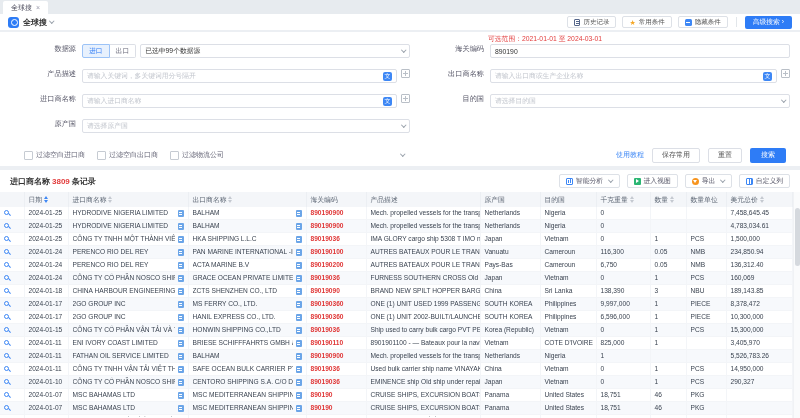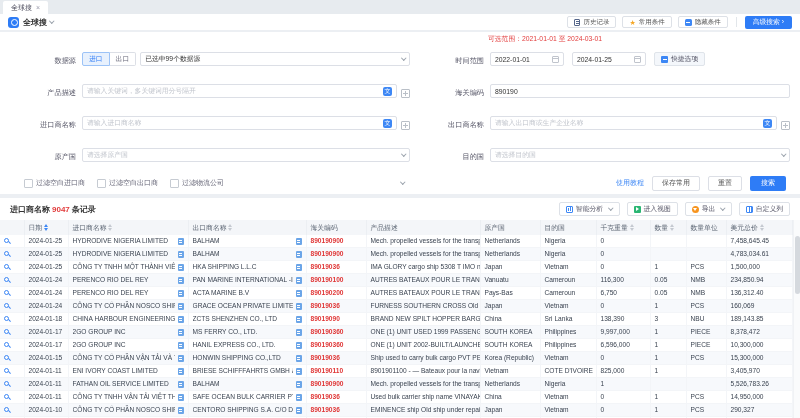--- a/index.html
+++ b/index.html
@@ -28,21 +28,21 @@
   .star-ic { color:#f5a623; font-size:7px; line-height:1; }
   .hide-ic { display:inline-block; width:7px; height:7px; background:#3d87f5; border-radius:1.5px; position:relative; }
   .hide-ic::after { content:''; position:absolute; left:1.5px; top:3px; width:4px; height:1px; background:#fff; }
 
   
   .filter-card { background:#fff; margin-top:2px; padding:12px 10px 3px 10px; position:relative; }
   .hint { position:absolute; top:2px; left:488px; font-size:6.8px; color:#e23c3c; }
   .fcols { display:flex; }
   .fcol-l { width:400px; }
   .fcol-r { flex:1; }
-  .frow { display:flex; align-items:flex-end; height:22px; margin-bottom:10px; }
+  .frow { display:flex; align-items:flex-start; height:22px; margin-bottom:3px; }
   .flabel { width:72px; text-align:right; padding-right:6px; font-size:7.2px; color:#556; flex:none; }
   .fcol-r .flabel { width:80px; }
   .field { flex:1; height:14px; border:1px solid #dcdfe6; border-radius:2px; background:#fff; display:flex; align-items:center; padding:0 4px; font-size:6.8px; color:#333; position:relative; min-width:0; }
   .field .pl { color:#c0c4cc; overflow:hidden; white-space:nowrap; }
   .field .val { color:#333; }
   .toggle { display:inline-flex; flex:none; margin-right:4px; }
   .tg { height:14px; padding:0 6px; font-size:6.8px; display:flex; align-items:center; border:1px solid #dcdfe6; background:#fff; color:#667; cursor:pointer; }
   .tg.on { background:#e8f1fd; border-color:#9cc3f7; color:#2e7cf6; border-radius:2px 0 0 2px; }
   .tg.off { border-left:none; border-radius:0 2px 2px 0; }
   .field .chev-end { margin-left:auto; }
@@ -172,36 +172,20 @@
       <div class="frow">
         <span class="flabel">原产国</span>
         <span class="field">
           <span class="pl">请选择原产国</span>
           <span class="chev chev-end"></span>
         </span>
       </div>
     </div>
     <div class="fcol-r">
       <div class="frow">
-        <span class="flabel">时间范围</span>
-        <span class="field date-box">
-          <span class="val">2022-01-01</span>
-          <span class="cal-ic"></span>
-        </span>
-        <span class="gap8"></span>
-        <span class="field date-box">
-          <span class="val">2024-01-25</span>
-          <span class="cal-ic"></span>
-        </span>
-        <button class="quick-btn">
-          <span class="quick-ic"></span>
-          <span>快捷选项</span>
-        </button>
-      </div>
-      <div class="frow">
         <span class="flabel">海关编码</span>
         <span class="field">
           <span class="val">890190</span>
         </span>
       </div>
       <div class="frow">
         <span class="flabel">出口商名称</span>
         <span class="field">
           <span class="pl">请输入出口商或生产企业名称</span>
           <span class="trans-ic"></span>
@@ -229,21 +213,21 @@
       <button class="btn-plain">保存常用</button>
       <button class="btn-plain">重置</button>
       <button class="btn-search">搜索</button>
     </div>
   </div>
 </div>
 
 <div class="results-card">
   <div class="res-head">
     <span class="summary">
-      <span>进口商名称</span><span class="cnt">9047</span><span>条记录</span>
+      <span>进口商名称</span><span class="cnt">3809</span><span>条记录</span>
     </span>
     <div class="res-actions">
       <button class="res-btn">
         <span class="analysis-ic"></span>
         <span>智能分析</span>
         <span class="chev"></span>
       </button>
       <button class="res-btn">
         <span class="view-ic"></span>
         <span>进入视图</span>

